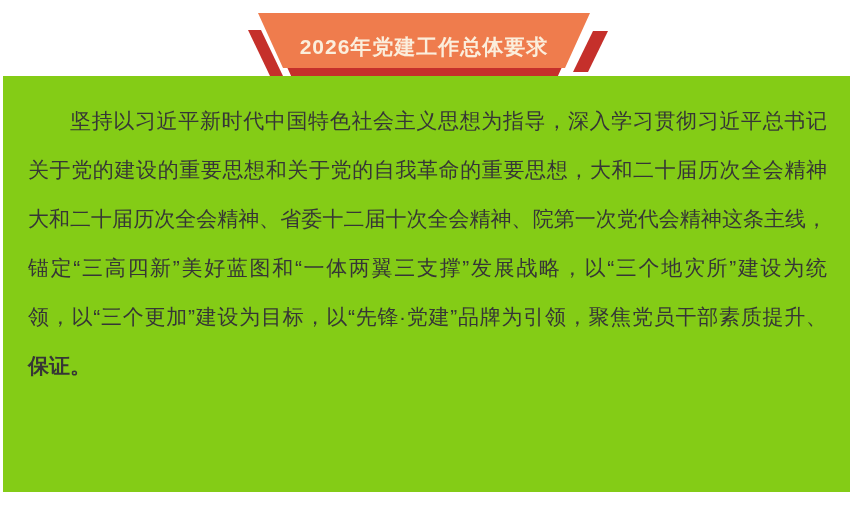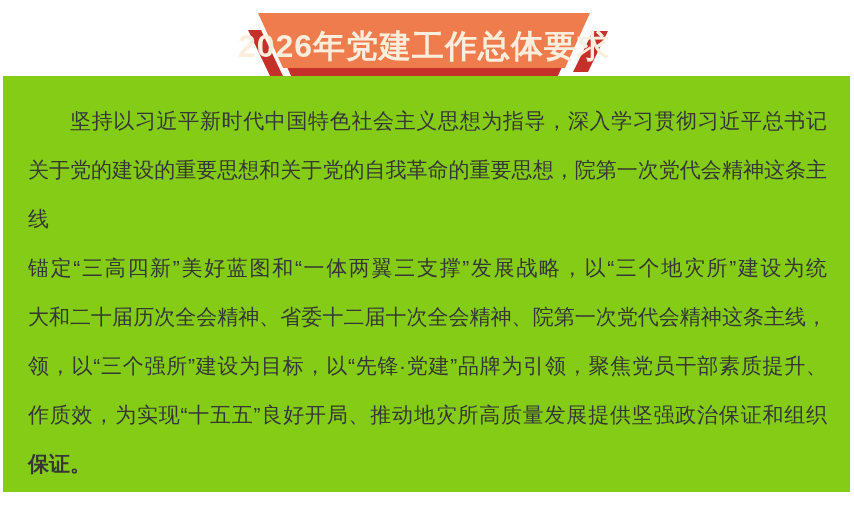--- a/index.html
+++ b/index.html
@@ -21,21 +21,21 @@
     width: 854px; height: 95px;
   }
   .banner svg { display: block; }
   .banner-title {
     position: absolute;
     left: 258px; top: 13px;
     width: 332px; height: 68px;
     display: flex;
     align-items: center;
     justify-content: center;
-    font-size: 32px;
+    font-size: 21px;
     font-weight: bold;
     letter-spacing: 1px;
     color: #FBEEDC;
     white-space: nowrap;
   }
   
   .panel {
     position: absolute;
     left: 3px; top: 76px;
     width: 847px; height: 416px;
@@ -64,21 +64,20 @@
       <polygon points="287,67 562,67 557,78 292,78" fill="#C5302B"></polygon>
       <polygon points="248,30 261,30 283,76 270,76" fill="#C5302B"></polygon>
       <polygon points="593,31 608,31 588,72 573,72" fill="#C5302B"></polygon>
       <polygon points="258,13 590,13 565,68 283,68" fill="#EF7C4D"></polygon>
     </svg>
     <div class="banner-title">2026年党建工作总体要求</div>
   </div>
 
   <div class="panel">
     <div class="line first">坚持以习近平新时代中国特色社会主义思想为指导，深入学习贯彻习近平总书记</div>
-    <div class="line">关于党的建设的重要思想和关于党的自我革命的重要思想，院第一次党代会精神这条主线</div>
+    <div class="line">关于党的建设的重要思想和关于党的自我革命的重要思想，大和二十届历次全会精神</div>
+    <div class="line">大和二十届历次全会精神、省委十二届十次全会精神、院第一次党代会精神这条主线，</div>
     <div class="line">锚定“三高四新”美好蓝图和“一体两翼三支撑”发展战略，以“三个地灾所”建设为统</div>
-    <div class="line">大和二十届历次全会精神、省委十二届十次全会精神、院第一次党代会精神这条主线，</div>
-    <div class="line">领，以“三个强所”建设为目标，以“先锋·党建”品牌为引领，聚焦党员干部素质提升、</div>
-    <div class="line">作质效，为实现“十五五”良好开局、推动地灾所高质量发展提供坚强政治保证和组织</div>
+    <div class="line">领，以“三个更加”建设为目标，以“先锋·党建”品牌为引领，聚焦党员干部素质提升、</div>
     <div class="line last">保证。</div>
   </div>
 
 </div>
 
 </body></html>

